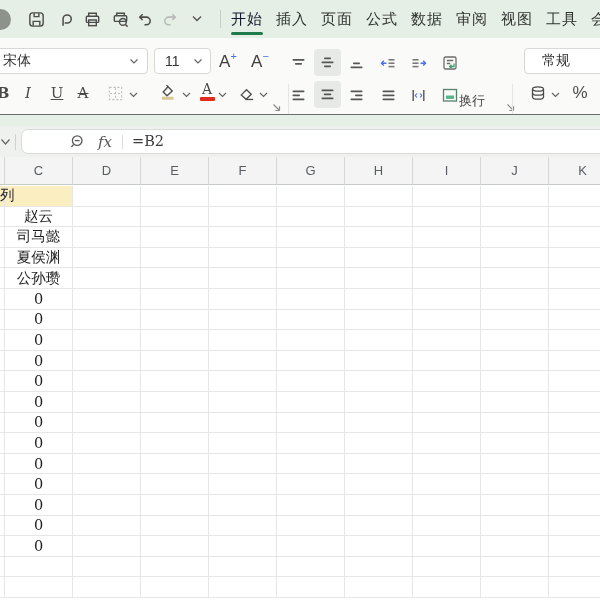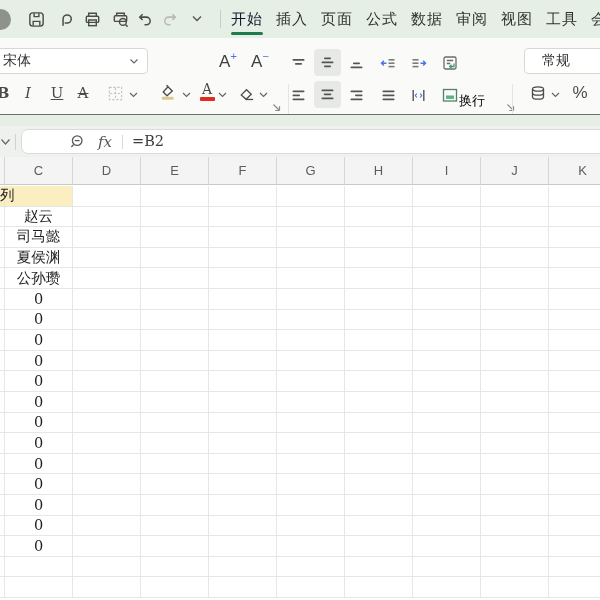--- a/index.html
+++ b/index.html
@@ -20,21 +20,21 @@
   #ribbon { position:absolute; left:0; top:38px; width:600px; height:76px; background:#fafbf9; }
   #ribbon-border { position:absolute; left:0; top:114px; width:600px; height:1px; background:#6d6d6d; }
   #strip { position:absolute; left:0; top:115px; width:600px; height:11px; background:#e6efe5; }
   .combo { position:absolute; height:26px; background:#fff; border:1px solid #d6d9d6; border-radius:4px; display:flex; align-items:center; font-size:14px; color:#333; }
   .combo .cv { white-space:nowrap; }
   .chev { display:inline-block; }
   .rbtn { position:absolute; width:24px; height:24px; display:flex; align-items:center; justify-content:center; cursor:pointer; border-radius:4px; }
   .rbtn.sel { background:#e7e9e7; width:27px; height:27px; }
   .serifg { font-family:"DejaVu Serif","Liberation Serif",serif; font-size:15px; color:#4a4a4a; }
   .grp-sep { position:absolute; top:46px; width:1px; height:62px; background:#e3e6e3; }
-  .rlabel { position:absolute; font-size:13px; color:#000000; white-space:nowrap; }
+  .rlabel { position:absolute; font-size:13px; color:#404040; white-space:nowrap; }
   .launcher { position:absolute; width:12px; height:12px; }
 
   
   #fbar { position:absolute; left:0; top:126px; width:600px; height:31px; background:#eef1ed; }
   #fbar .nb-sep { position:absolute; left:15px; top:8px; width:1px; height:16px; background:#cfd3cf; }
   #fbox { position:absolute; left:21px; top:3px; width:593px; height:25px; background:#fff; border:1px solid #d9ddd9; border-radius:7px; }
   #fx-label { position:absolute; left:76px; top:3px; font-family:"DejaVu Serif","Liberation Serif",serif; font-style:italic; font-size:15px; color:#555; }
   #fbox .fx-sep { position:absolute; left:82px; top:5px; width:1px; height:14px; background:#d9d9d9; }
   #formula-text { position:absolute; left:90px; top:3px; font-family:"DejaVu Serif","Liberation Serif",serif; font-size:14.5px; color:#3a3a3a; }
 
@@ -124,20 +124,26 @@
 </div>
 
 <div id="ribbon">
 
   <div class="combo" style="left:-34px; top:10px; width:182px; padding-left:36px;">
     <span class="cv">宋体</span>
     <svg class="chev" style="position:absolute; right:8px;" width="10" height="7" viewBox="0 0 10 7" fill="none" stroke="#666" stroke-width="1.2">
         <path d="M1.5 1.5L5 5l3.5-3.5"></path>
       </svg>
   </div>
+  <div class="combo" style="left:154px; top:10px; width:57px; padding-left:10px;">
+    <span class="cv">11</span>
+    <svg class="chev" style="position:absolute; right:7px;" width="10" height="7" viewBox="0 0 10 7" fill="none" stroke="#666" stroke-width="1.2">
+        <path d="M1.5 1.5L5 5l3.5-3.5"></path>
+      </svg>
+  </div>
   <div class="rbtn" style="left:216px; top:11px;">
     <span style="font-size:17px;color:#3f3f3f;"><span>A</span><sup style="color:#4a72e8;font-size:11px;">+</sup></span>
   </div>
   <div class="rbtn" style="left:248px; top:11px;">
     <span style="font-size:17px;color:#3f3f3f;"><span>A</span><sup style="color:#4a72e8;font-size:11px;">−</sup></span>
   </div>
 
   <div class="rbtn serifg" style="left:-9px; top:43px; font-weight:bold;">
       <span>B</span>
     </div>

